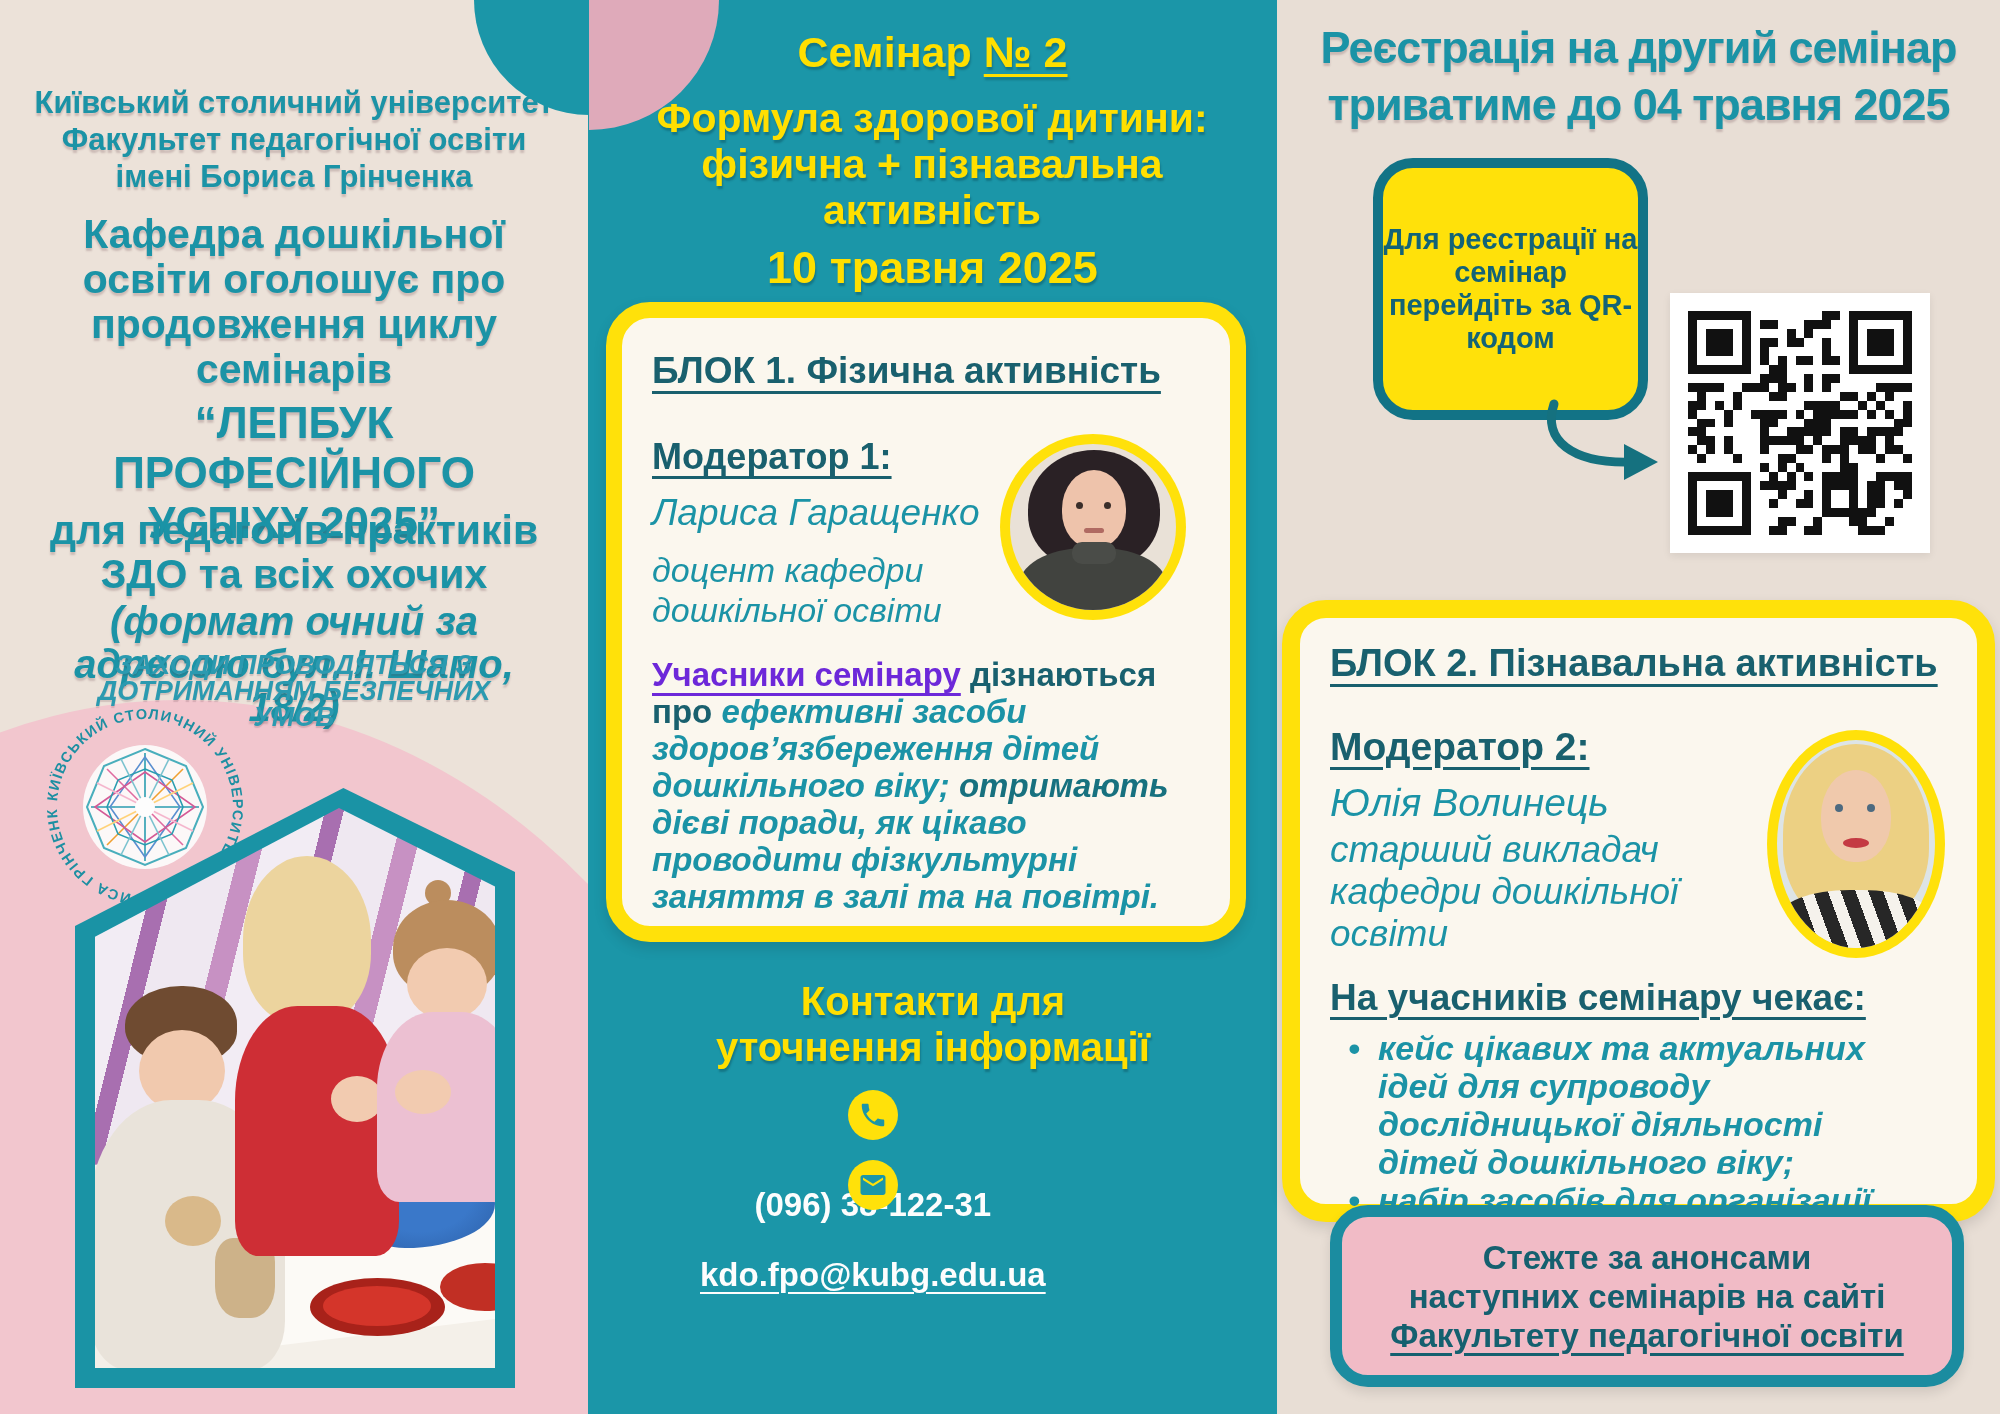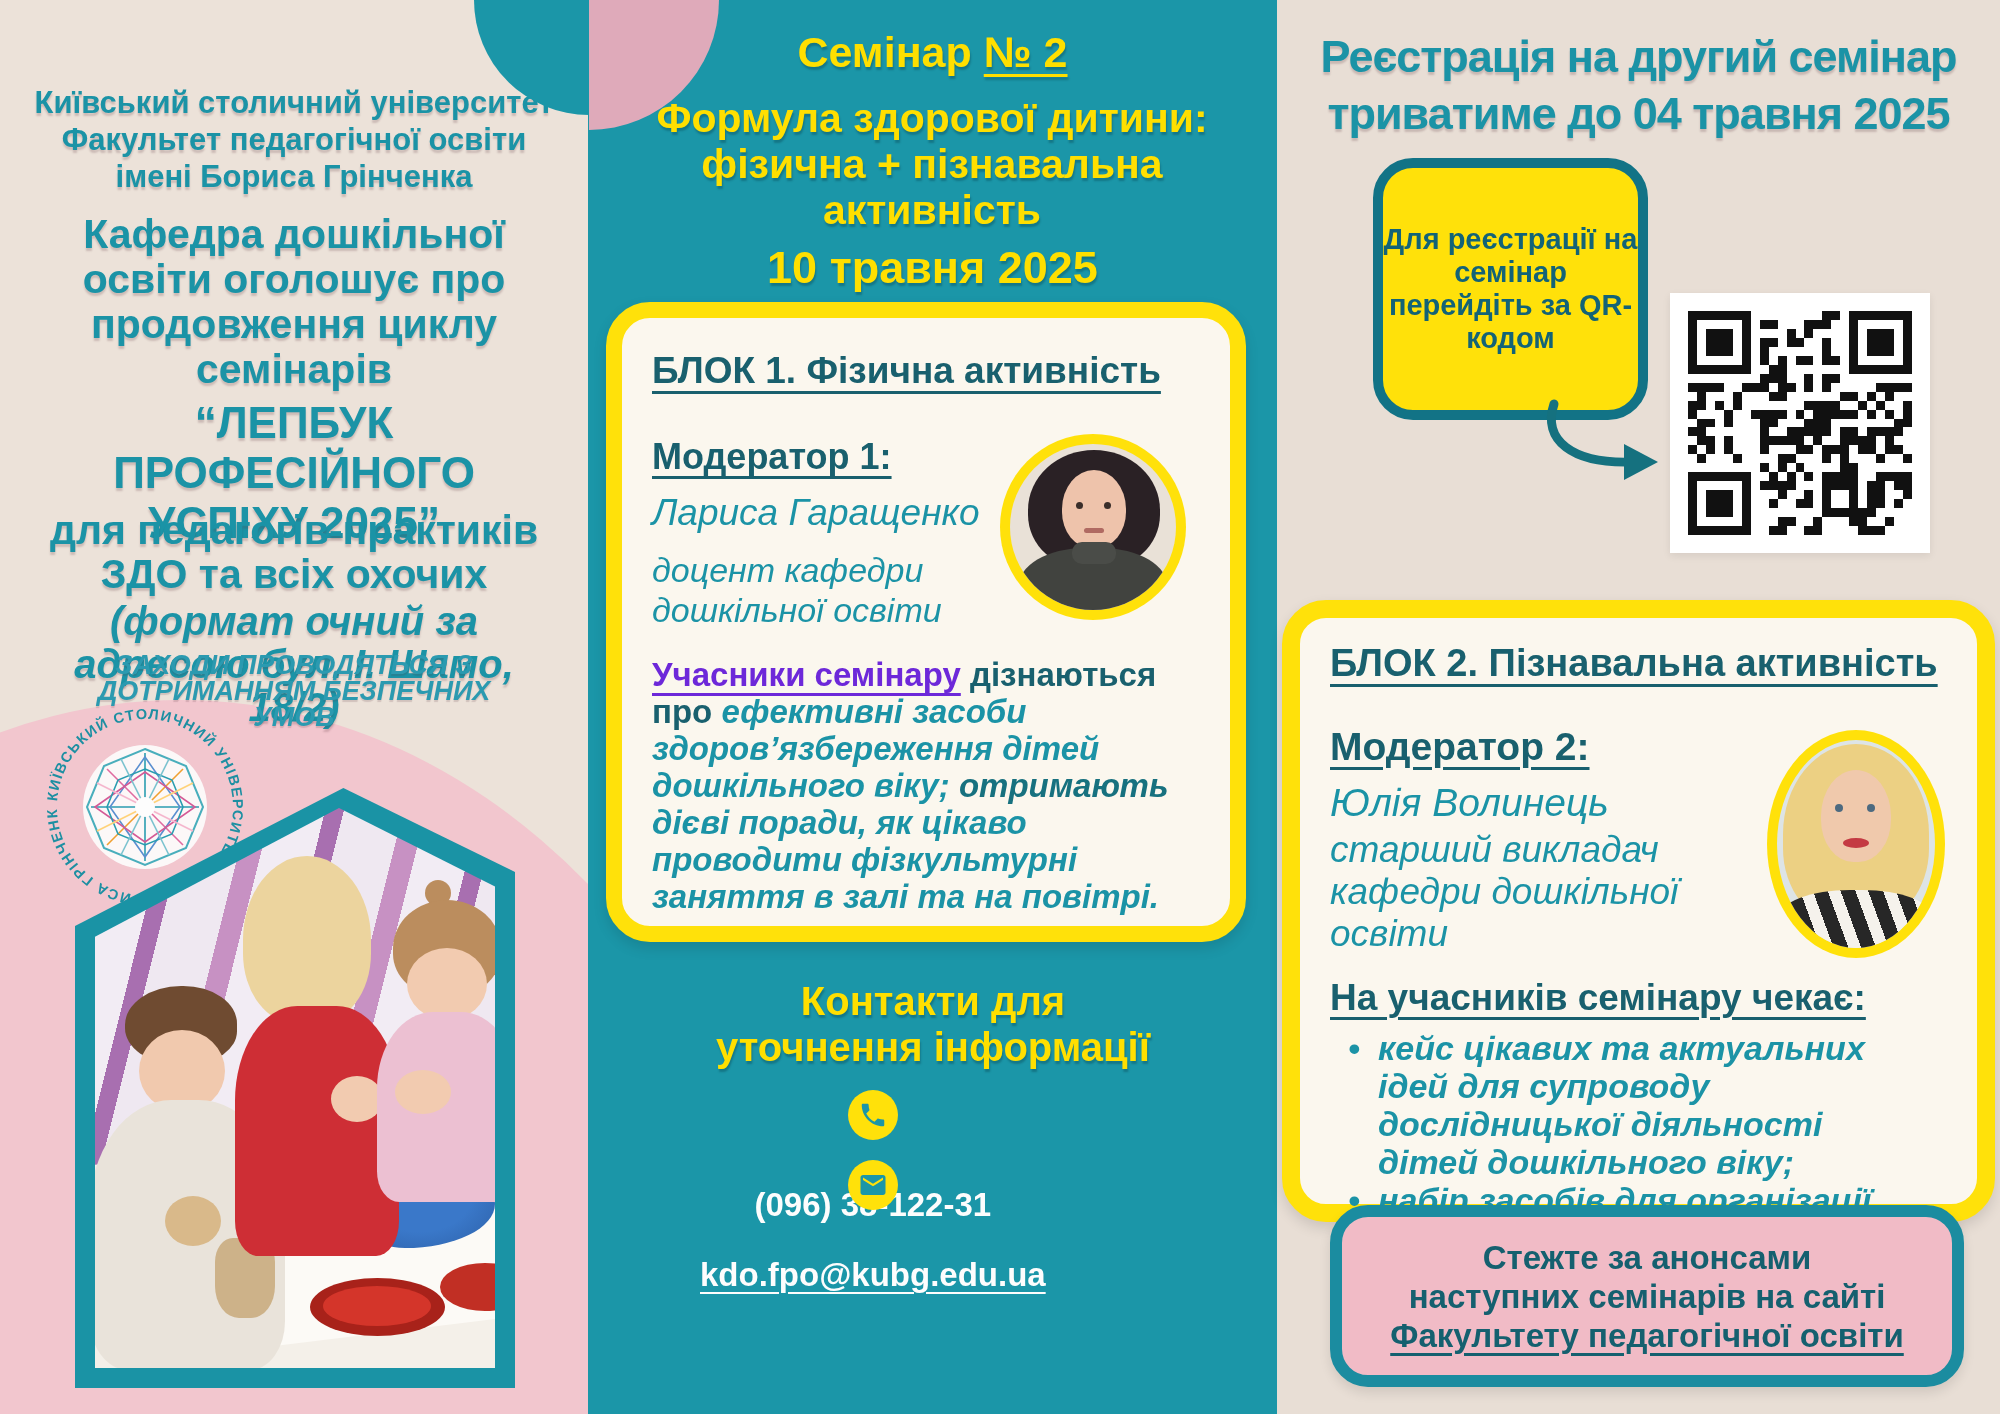--- a/index.html
+++ b/index.html
@@ -74,21 +74,21 @@
 
   .contacts-head{position:absolute;left:698px;top:978px;width:470px;font-size:40px;line-height:46px;}
   .contact-rows{position:absolute;left:700px;top:1090px;display:flex;flex-direction:column;gap:22px;}
   .c-row{display:flex;align-items:center;gap:46px;height:48px;flex-direction:column;}
   .c-ico{width:50px;height:50px;border-radius:50%;background:#ffe10a;display:flex;align-items:center;justify-content:center;flex:none;}
   .c-ico svg{width:30px;height:30px;fill:#1b96a8;}
   .c-txt{color:#fdfdfd;font-weight:bold;font-size:33px;}
   .c-link{text-decoration:underline;text-underline-offset:6px;text-decoration-thickness:2px;}
 
   
-  .reg-head{position:absolute;left:1307px;top:28px;width:663px;font-size:45px;line-height:57px;color:#1b93a6;font-weight:bold;text-align:center;text-shadow:0 3px 2px rgba(90,50,60,.22);letter-spacing:-1px;}
+  .reg-head{position:absolute;left:1307px;top:19px;width:663px;font-size:45px;line-height:57px;color:#1b93a6;font-weight:bold;text-align:center;text-shadow:0 3px 2px rgba(90,50,60,.22);letter-spacing:-1px;}
   .qr-box{position:absolute;left:1373px;top:158px;width:255px;height:242px;background:#ffe10a;border:10px solid #127386;border-radius:40px;display:flex;align-items:center;justify-content:center;text-align:center;}
   .qr-box-txt{font-size:29px;line-height:33px;font-weight:bold;color:#136377;}
   .arrow-svg{position:absolute;left:1540px;top:398px;width:130px;height:100px;}
   .qr-wrap{position:absolute;left:1670px;top:293px;width:260px;height:260px;background:#fff;box-shadow:0 3px 8px rgba(0,0,0,.08);}
   .qr-wrap svg{position:absolute;left:18px;top:18px;width:224px;height:224px;}
 
   .card2{left:1282px;top:600px;width:677px;height:586px;border-width:18px;}
   .card2-in{position:absolute;left:30px;top:24px;right:22px;bottom:14px;}
   .card2 .blk-title{font-size:38px;white-space:nowrap;}
   .card2 .mod-label{display:block;margin-top:40px;font-size:39px;}

